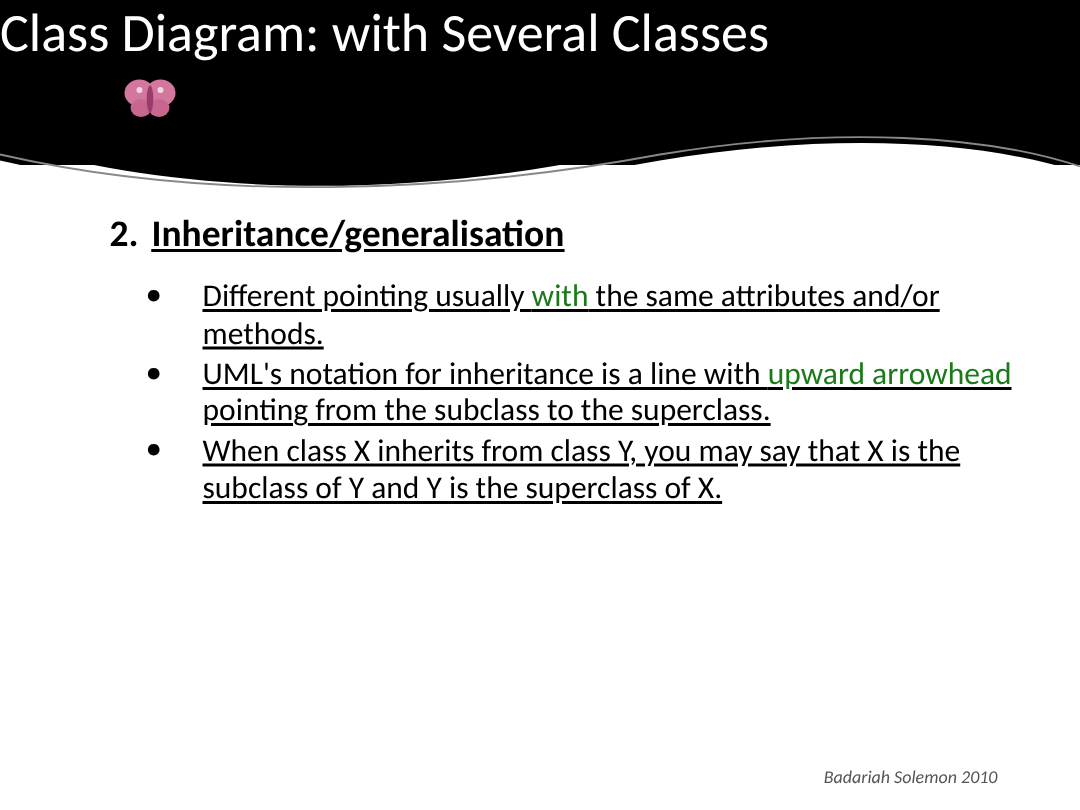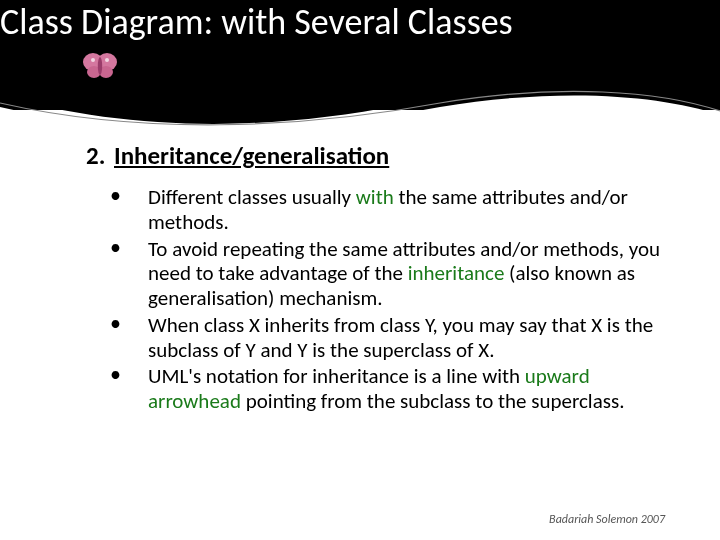--- a/index.html
+++ b/index.html
@@ -42,22 +42,23 @@
   }
   .butterfly {
     position: absolute;
     top: 50px;
     left: 82px;
     z-index: 4;
   }
   .content {
     position: absolute;
     top: 140px;
-    left: 68px;
+    left: 55px;
     right: 40px;
+    text-decoration: underline;
   }
   .heading {
     font-size: 25px;
     font-weight: 700;
     color: #000000;
     margin-bottom: 14px;
     text-decoration: underline;
     padding-left: 18px;
   }
   .heading .num {
@@ -119,27 +120,24 @@
   <circle cx="11" cy="10" r="2" fill="#ffffff" opacity="0.7"></circle>
   <circle cx="25" cy="10" r="2" fill="#ffffff" opacity="0.7"></circle>
 </svg>
 
 <div class="content">
   <div class="heading">
     <span class="num">2.</span><span>Inheritance/generalisation</span>
   </div>
   <ul class="bullets">
     <li>
-      <span>Different classes usually </span><span class="green">with</span><span> the same attributes and/or methods.</span>
+      <span>Different pointing usually </span><span class="green">with</span><span> the same attributes and/or methods.</span>
     </li>
     <li>
-      <span>To avoid repeating the same attributes and/or methods, you need to take advantage of the </span><span class="green">inheritance</span><span> (also known as generalisation) mechanism.</span>
+      <span>UML's notation for inheritance is a line with </span><span class="green">upward arrowhead</span><span> pointing from the subclass to the superclass.</span>
     </li>
     <li>
       <span>When class X inherits from class Y, you may say that X is the subclass of Y and Y is the superclass of X.</span><span class="green"></span><span></span>
     </li>
-    <li>
-      <span>UML's notation for inheritance is a line with </span><span class="green">upward arrowhead</span><span> pointing from the subclass to the superclass.</span>
-    </li>
   </ul>
 </div>
 
-<div class="footer">Badariah Solemon 2007</div>
+<div class="footer">Badariah Solemon 2010</div>
 
 </body></html>

